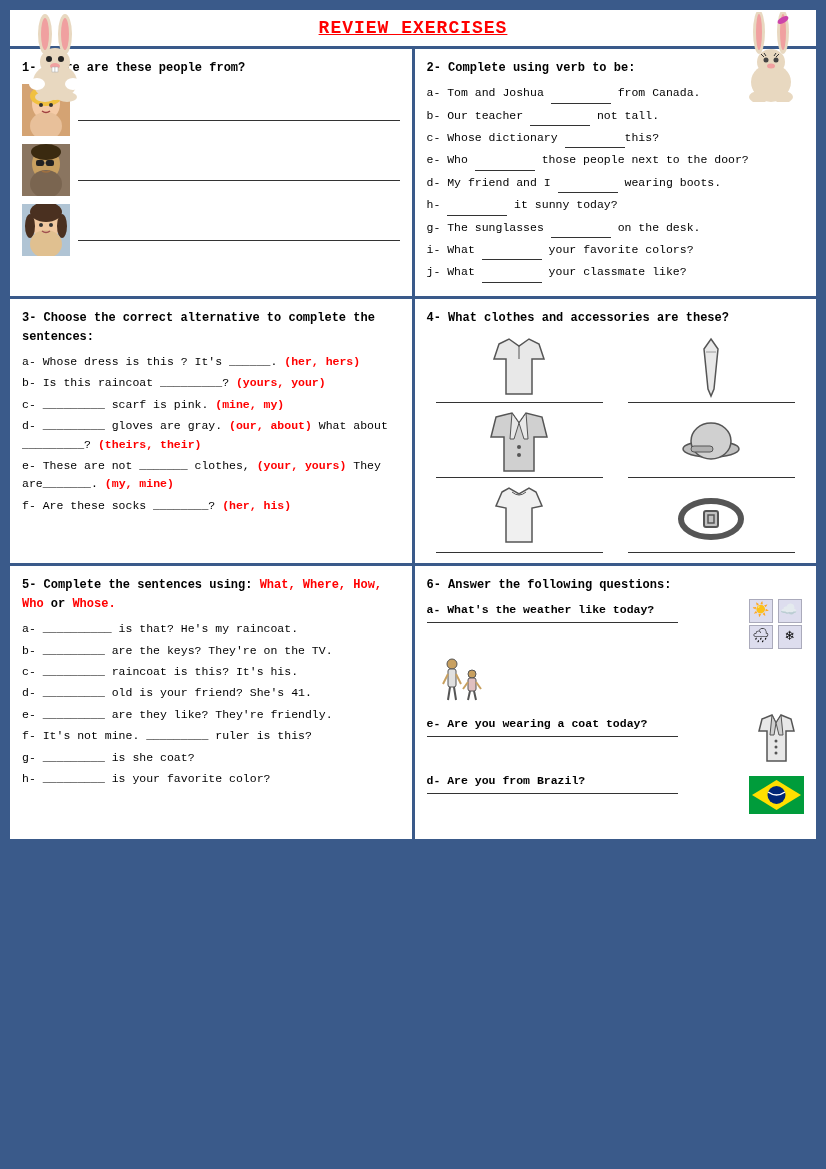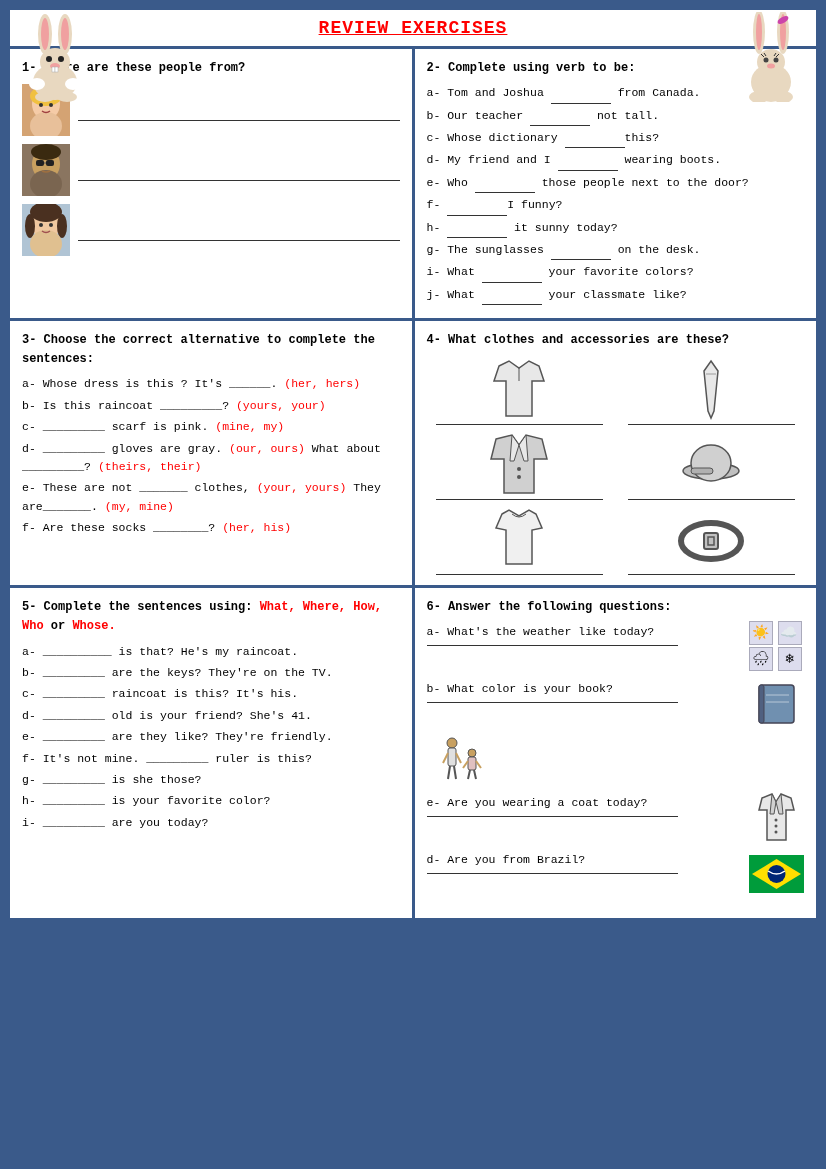--- a/index.html
+++ b/index.html
@@ -83,20 +83,21 @@
       justify-content: center;
       font-size: 9px;
       color: #666;
       overflow: hidden;
     }
     .exercise-item {
       margin-bottom: 3px;
     }
     .red-text {
       color: red;
+      font-weight: bold;
     }
     
     .clothes-grid {
       display: grid;
       grid-template-columns: 1fr 1fr;
       gap: 6px;
       margin-top: 6px;
     }
     .clothes-item {
       display: flex;
@@ -110,20 +111,21 @@
       margin-top: 3px;
     }
     
     .q6-item {
       display: flex;
       align-items: flex-start;
       margin-bottom: 12px;
     }
     .q6-text {
       flex: 1;
+      font-weight: bold;
     }
     .q6-img {
       width: 55px;
       height: 45px;
       margin-left: 8px;
       display: flex;
       align-items: center;
       justify-content: center;
     }
     .q6-line {
@@ -271,35 +273,34 @@
         </div>
         <div style="flex:1; border-bottom:1px solid #333; height:1px; margin-top:20px;"></div>
       </div>
     </div>
 
     <div class="cell">
       <div class="cell-title">2- Complete using verb to be:</div>
       <div class="exercise-item">a- Tom and Joshua <span class="underline-blank">&nbsp;&nbsp;&nbsp;&nbsp;&nbsp;&nbsp;&nbsp;&nbsp;</span> from Canada.</div>
       <div class="exercise-item">b- Our teacher <span class="underline-blank">&nbsp;&nbsp;&nbsp;&nbsp;&nbsp;&nbsp;</span> not tall.</div>
       <div class="exercise-item">c- Whose dictionary <span class="underline-blank">&nbsp;&nbsp;&nbsp;&nbsp;&nbsp;&nbsp;&nbsp;</span>this?</div>
+      <div class="exercise-item">e- Who <span class="underline-blank">&nbsp;&nbsp;&nbsp;&nbsp;&nbsp;&nbsp;</span> those people next to the door?</div>
       <div class="exercise-item">d- My friend and I <span class="underline-blank">&nbsp;&nbsp;&nbsp;&nbsp;&nbsp;&nbsp;</span> wearing boots.</div>
-      <div class="exercise-item">e- Who <span class="underline-blank">&nbsp;&nbsp;&nbsp;&nbsp;&nbsp;&nbsp;</span> those people next to the door?</div>
-      <div class="exercise-item">f- <span class="underline-blank">&nbsp;&nbsp;&nbsp;&nbsp;&nbsp;</span>I funny?</div>
       <div class="exercise-item">h- <span class="underline-blank">&nbsp;&nbsp;&nbsp;&nbsp;&nbsp;&nbsp;</span> it sunny today?</div>
       <div class="exercise-item">g- The sunglasses <span class="underline-blank">&nbsp;&nbsp;&nbsp;&nbsp;&nbsp;&nbsp;</span> on the desk.</div>
       <div class="exercise-item">i- What <span class="underline-blank">&nbsp;&nbsp;&nbsp;&nbsp;&nbsp;&nbsp;</span> your favorite colors?</div>
       <div class="exercise-item">j- What <span class="underline-blank">&nbsp;&nbsp;&nbsp;&nbsp;&nbsp;</span> your classmate like?</div>
     </div>
 
     <div class="cell">
       <div class="cell-title">3- Choose the correct alternative to complete the sentences:</div>
       <div class="exercise-item">a- Whose dress is this ? It's ______. <span class="red-text">(her, hers)</span></div>
       <div class="exercise-item">b- Is this raincoat _________? <span class="red-text">(yours, your)</span></div>
       <div class="exercise-item">c- _________ scarf is pink. <span class="red-text">(mine, my)</span></div>
-      <div class="exercise-item">d- _________ gloves are gray. <span class="red-text">(our, ours)</span> What about _________? <span class="red-text">(theirs, their)</span></div>
+      <div class="exercise-item">d- _________ gloves are gray. <span class="red-text">(our, about)</span> What about _________? <span class="red-text">(theirs, their)</span></div>
       <div class="exercise-item">e- These are not _______ clothes, <span class="red-text">(your, yours)</span> They are_______. <span class="red-text">(my, mine)</span></div>
       <div class="exercise-item">f- Are these socks ________? <span class="red-text">(her, his)</span></div>
     </div>
 
     <div class="cell">
       <div class="cell-title">4- What clothes and accessories are these?</div>
       <div class="clothes-grid">
 
         <div class="clothes-item">
           <svg width="70" height="65" viewBox="0 0 70 65">
@@ -359,57 +360,42 @@
     </div>
 
     <div class="cell">
       <div class="cell-title">5- Complete the sentences using: <span class="red-text">What, Where, How, Who</span> or <span class="red-text">Whose.</span></div>
       <div class="exercise-item">a- __________ is that? He's my raincoat.</div>
       <div class="exercise-item">b- _________ are the keys? They're on the TV.</div>
       <div class="exercise-item">c- _________ raincoat is this? It's his.</div>
       <div class="exercise-item">d- _________ old is your friend? She's 41.</div>
       <div class="exercise-item">e- _________ are they like? They're friendly.</div>
       <div class="exercise-item">f- It's not mine. _________ ruler is this?</div>
-      <div class="exercise-item">g- _________ is she those?</div>
+      <div class="exercise-item">g- _________ is she coat?</div>
       <div class="exercise-item">h- _________ is your favorite color?</div>
-      <div class="exercise-item">i- _________ are you today?</div>
     </div>
 
     <div class="cell">
       <div class="cell-title">6- Answer the following questions:</div>
 
       <div class="q6-item">
         <div class="q6-text">
           <div>a- What's the weather like today?</div>
           <div class="q6-line"></div>
         </div>
         <div class="q6-img">
           <div class="weather-icons">
             <div class="weather-icon-cell">☀️</div>
             <div class="weather-icon-cell">☁️</div>
             <div class="weather-icon-cell">🌧</div>
             <div class="weather-icon-cell">❄</div>
           </div>
         </div>
       </div>
 
-      <div class="q6-item">
-        <div class="q6-text">
-          <div>b- What color is your book?</div>
-          <div class="q6-line"></div>
-        </div>
-        <div class="q6-img">
-          <svg width="45" height="45" viewBox="0 0 45 45">
-            <rect x="5" y="5" width="35" height="38" rx="3" fill="#7090b0" stroke="#445" stroke-width="1.5"></rect>
-            <rect x="5" y="5" width="5" height="38" rx="2" fill="#506080" stroke="#445" stroke-width="1"></rect>
-            <line x1="12" y1="15" x2="35" y2="15" stroke="#fff" stroke-width="1" opacity="0.5"></line>
-            <line x1="12" y1="22" x2="35" y2="22" stroke="#fff" stroke-width="1" opacity="0.5"></line>
-          </svg>
-        </div>
-      </div>
 
       <div class="q6-item">
         <div class="q6-img">
           <svg width="50" height="50" viewBox="0 0 50 50">
 
             <circle cx="15" cy="8" r="5" fill="#c8a060" stroke="#555" stroke-width="1"></circle>
             <rect x="11" y="13" width="8" height="18" rx="2" fill="#e0e0e0" stroke="#555" stroke-width="1"></rect>
             <line x1="11" y1="18" x2="6" y2="28" stroke="#c8a060" stroke-width="2"></line>
             <line x1="19" y1="18" x2="24" y2="28" stroke="#c8a060" stroke-width="2"></line>
             <line x1="13" y1="31" x2="11" y2="44" stroke="#555" stroke-width="2"></line>

